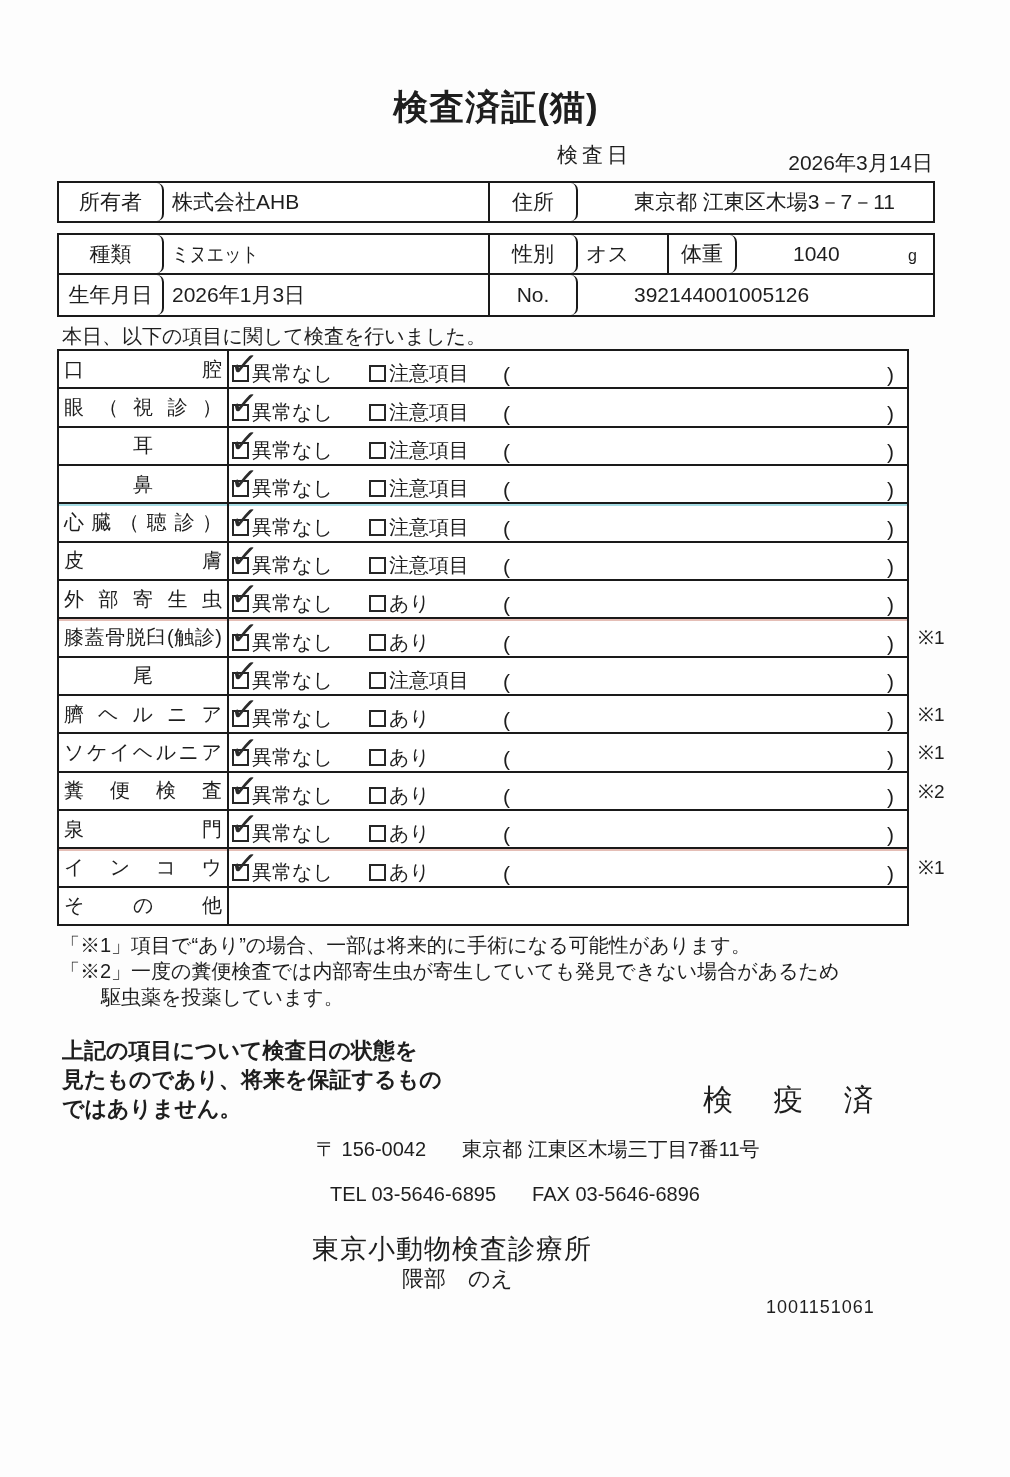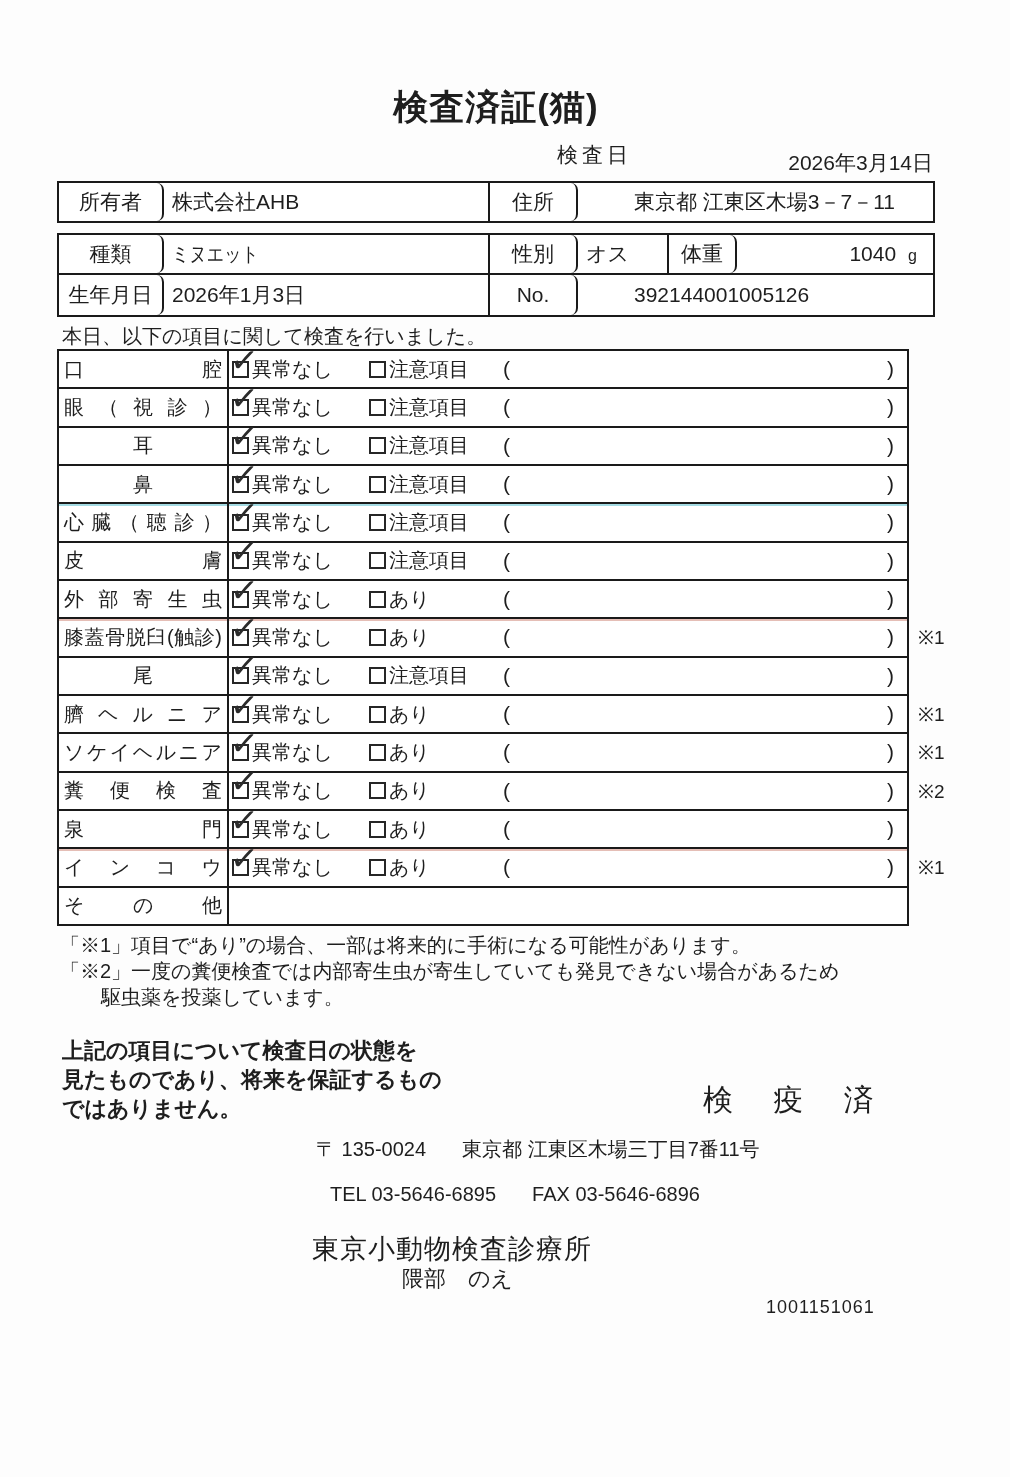--- a/index.html
+++ b/index.html
@@ -51,21 +51,21 @@
     white-space: nowrap;
   }
   .cell.last { border-right: none; flex: 1; margin-left: 48px; }
   .cell.lab { justify-content: center; padding: 0 2px; border-radius: 7px; }
   .w105 { width: 105px; }
   .w326 { width: 326px; }
   .w88  { width: 88px; }
   .w91  { width: 91px; }
   .w64  { width: 68px; }
   .condensed { display: inline-block; transform: scaleX(.85); transform-origin: 0 50%; font-size: 20px; }
-  .weight-cell { justify-content: flex-end; padding-right: 16px; }
+  .weight-cell { justify-content: space-between; padding-right: 16px; }
   .weight-unit { font-size: 16px; margin-left: 12px; position: relative; top: 2px; }
 
   
   .intro { position: absolute; top: 323px; left: 62px; font-size: 20px; }
 
   
   .exam-table {
     position: absolute; top: 349px; left: 57px; width: 852px;
     border: 2px solid var(--line, #1a1a1a);
     background: #fff;
@@ -85,21 +85,21 @@
     border-right: 2px solid var(--line, #1a1a1a);
     display: flex; align-items: center; justify-content: space-between;
     font-size: 20px;
     flex: none;
   }
   .exam-label.center { justify-content: center; }
   .exam-label span { display: block; }
   .exam-right {
     flex: 1;
     position: relative;
-    display: flex; align-items: center;
+    display: flex; align-items: flex-end;
     padding-left: 3px;
   }
   .opt { display: flex; align-items: center; width: 137px; flex: none; }
   .opt.opt2 { width: 132px; }
   .cb {
     width: 17px; height: 17px;
     border: 2px solid #262626;
     position: relative;
     margin-right: 3px;
     flex: none;
@@ -515,21 +515,21 @@
 
   <div class="disclaimer">
     <div>上記の項目について検査日の状態を</div>
     <div>見たものであり、将来を保証するもの</div>
     <div>ではありません。</div>
   </div>
 
   <div class="stamp">検 疫 済</div>
 
   <div class="postal-line">
-    <span>〒 135-0024</span>
+    <span>〒 156-0042</span>
     <span>東京都 江東区木場三丁目7番11号</span>
   </div>
   <div class="tel-line">
     <span>TEL 03-5646-6895</span>
     <span>FAX 03-5646-6896</span>
   </div>
   <div class="clinic-name">東京小動物検査診療所</div>
   <div class="vet-name">隈部　のえ</div>
   <div class="serial">1001151061</div>
 

